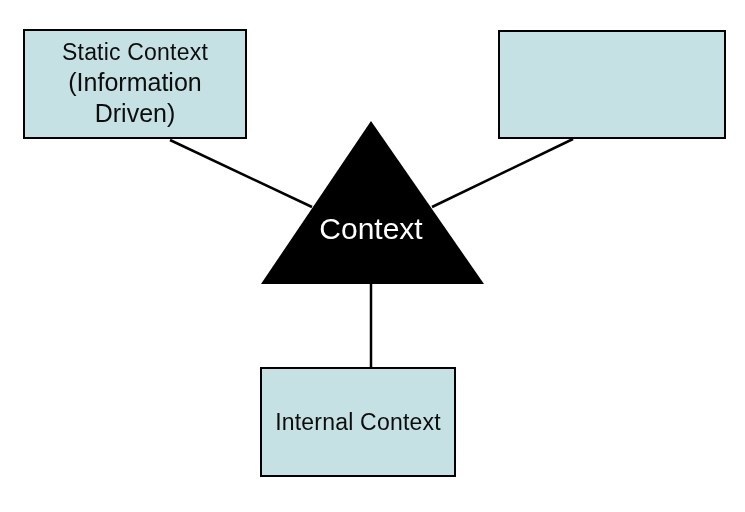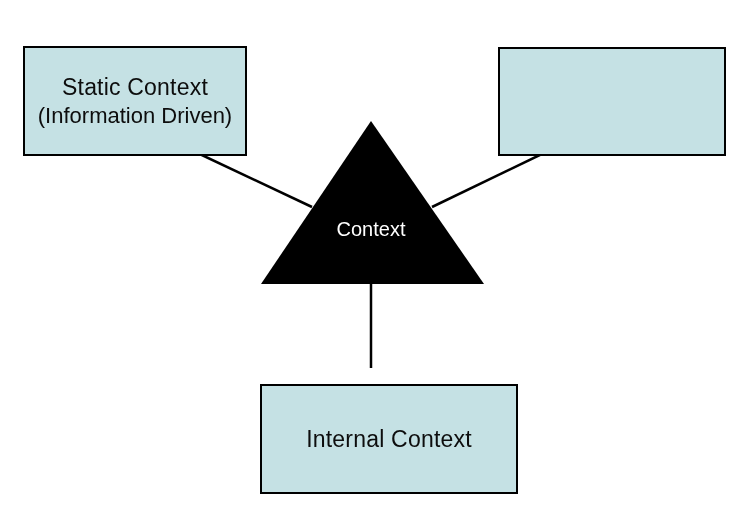--- a/index.html
+++ b/index.html
@@ -26,41 +26,40 @@
     position: absolute;
     background: #c5e1e4;
     border: 2px solid #000000;
     box-sizing: border-box;
     display: flex;
     flex-direction: column;
     align-items: center;
     justify-content: center;
     text-align: center;
     color: #0d0d0d;
-    margin-top: 17px;
   }
   .node-box .node-title {
     font-size: 23px;
     line-height: 1.25;
     letter-spacing: 0.2px;
   }
   .node-box .node-subtitle {
-    font-size: 22px;
+    font-size: 25px;
     line-height: 1.25;
   }
   .box-static   { left: 23px;  top: 29px;  width: 224px; height: 110px; }
   .box-dynamic  { left: 498px; top: 30px;  width: 228px; height: 109px; }
-  .box-internal { left: 260px; top: 367px; width: 258px; height: 110px; }
+  .box-internal { left: 260px; top: 367px; width: 196px; height: 110px; }
   .triangle-label {
     position: absolute;
     left: 371px;
     top: 229px;
     transform: translate(-50%, -50%);
     color: #ffffff;
-    font-size: 20px;
+    font-size: 30px;
     white-space: nowrap;
   }
 </style>
 </head>
 <body>
 
 <div class="canvas">
 
   <svg class="connector-layer" viewBox="0 0 745 512" xmlns="http://www.w3.org/2000/svg">
     <line x1="170" y1="140" x2="312" y2="207" stroke-width="2.5" stroke="#000000"></line>

